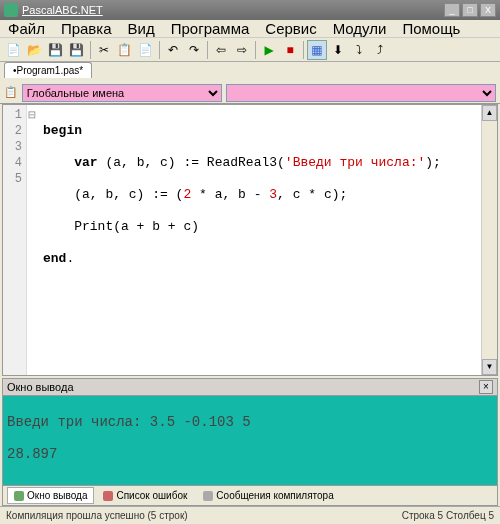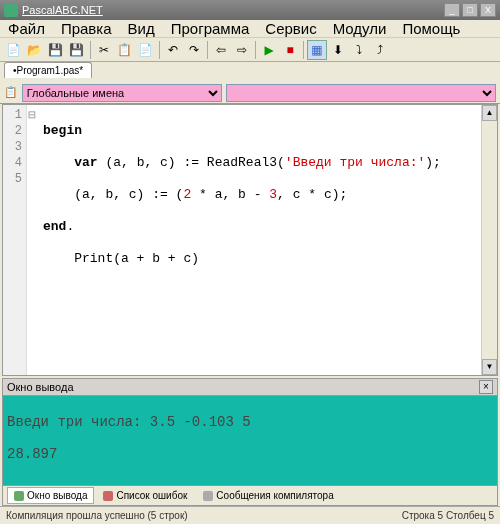--- a/index.html
+++ b/index.html
@@ -104,22 +104,22 @@
     <div>2</div>
     <div>3</div>
     <div>4</div>
     <div>5</div>
   </div>
   <div class="fold">⊟</div>
   <div class="code" style="padding-left:16px">
 <div><span class="kw">begin</span></div>
 <div>    <span class="kw">var</span><span> (a, b, c) := ReadReal3(</span><span class="str">'Введи три числа:'</span><span>);</span></div>
 <div><span>    (a, b, c) := (</span><span class="num">2</span><span> * a, b - </span><span class="num">3</span><span>, c * c);</span></div>
+<div><span>    Print(a + b + c)</span></div>
 <div><span class="kw">end</span><span>.</span></div>
-<div><span>    Print(a + b + c)</span></div>
   </div>
   <div class="vscroll">
     <div class="sarrow">▲</div>
     <div class="sthumb"></div>
     <div class="sarrow">▼</div>
   </div>
 </div>
 
 <div class="output-hdr">
   <span>Окно вывода</span>

